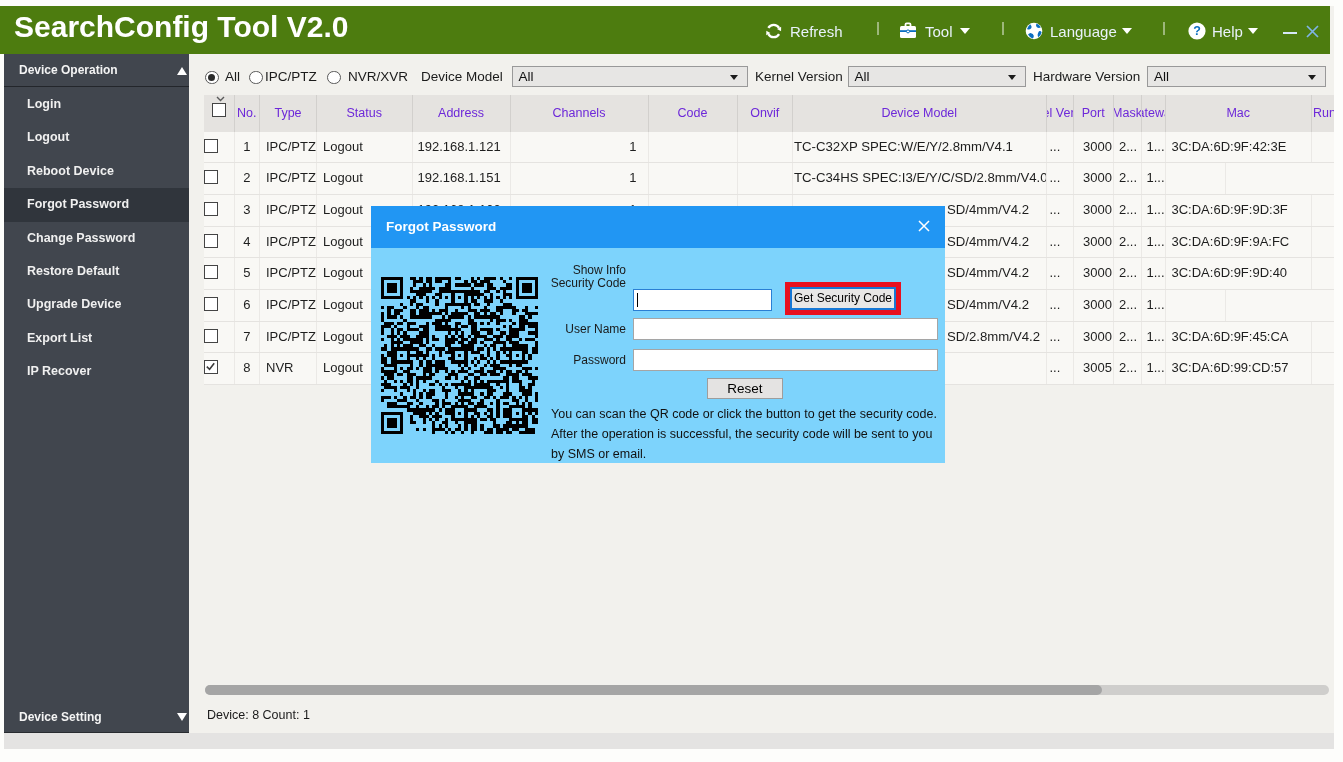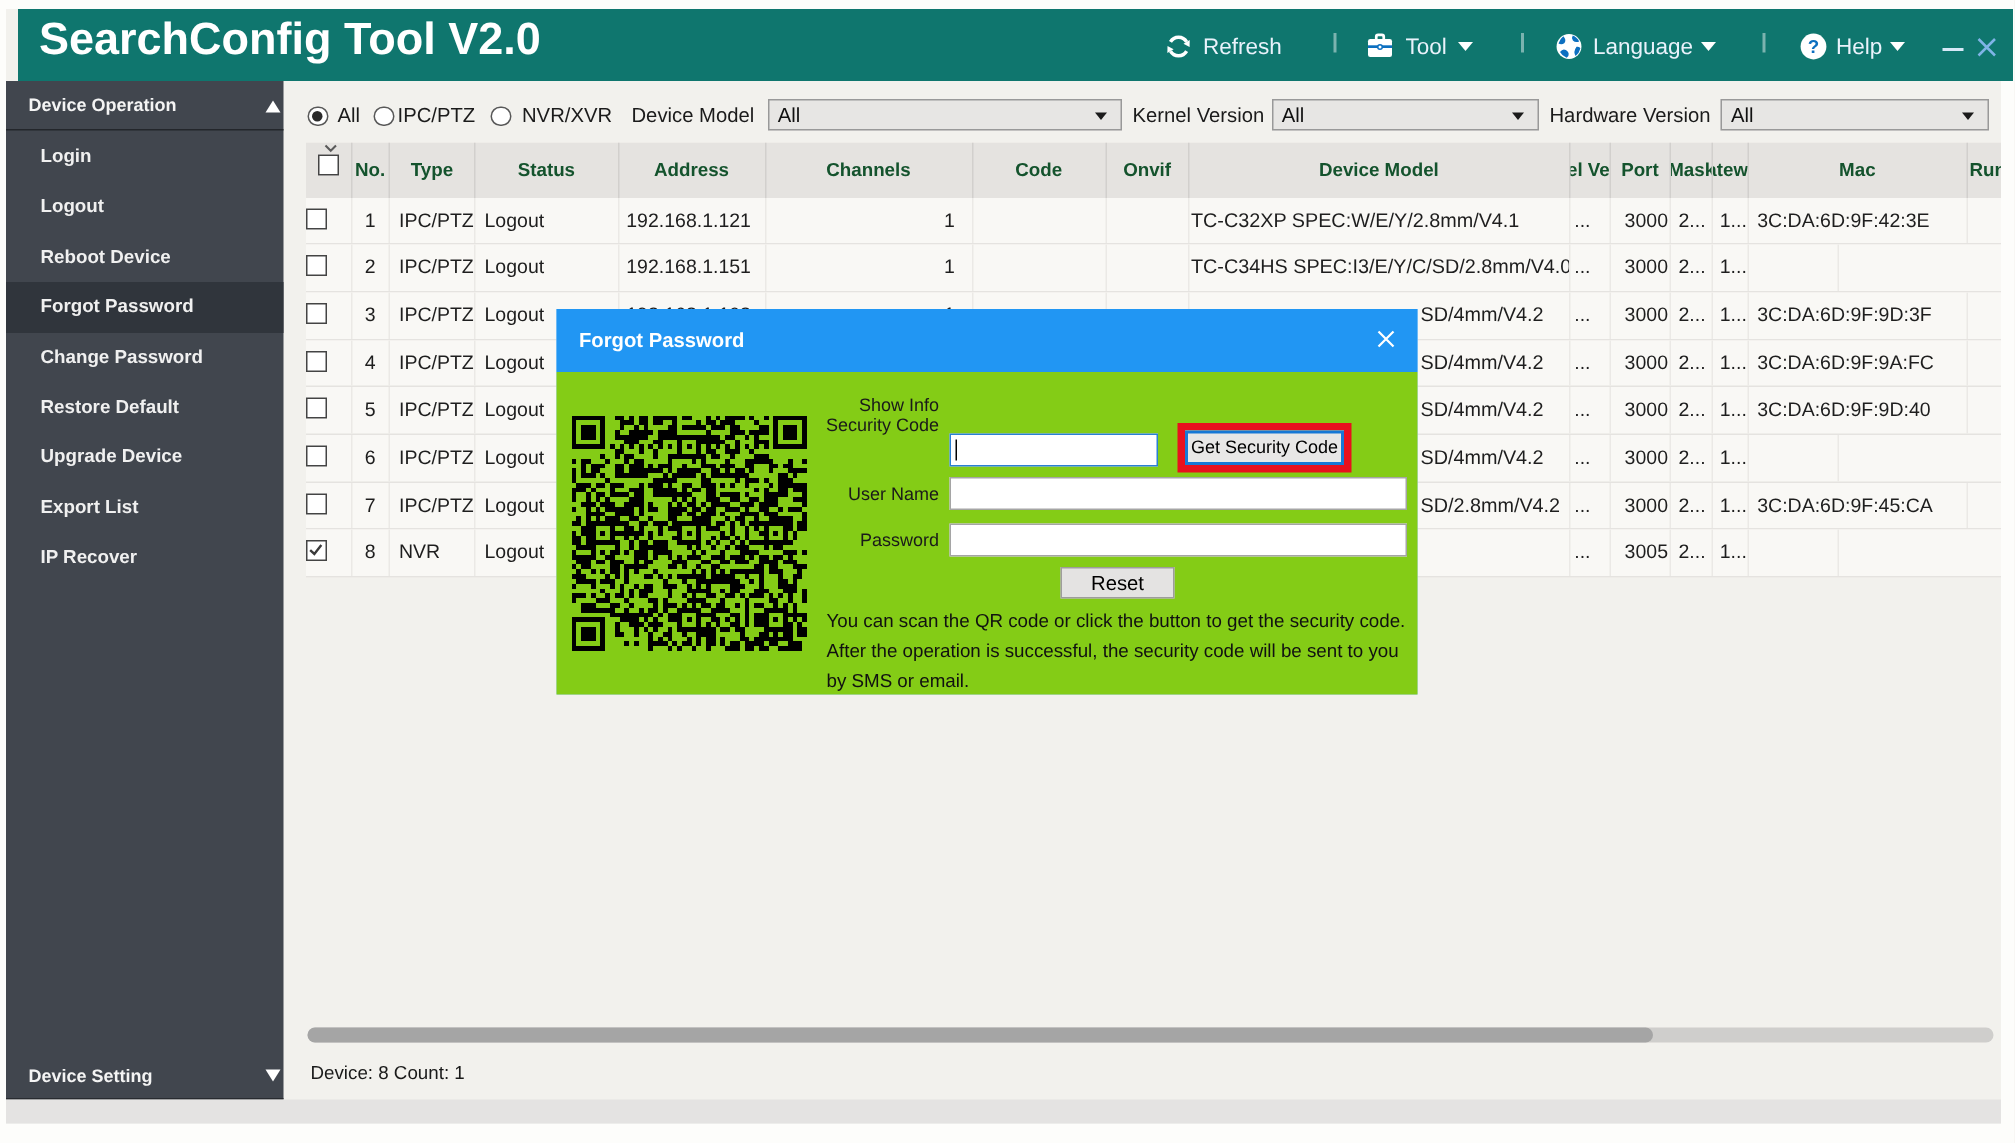--- a/index.html
+++ b/index.html
@@ -1,21 +1,21 @@
 <!DOCTYPE html>
 <html><head><meta charset="utf-8">
 <style>
 * { margin:0; padding:0; box-sizing:border-box; }
 html,body { width:1343px; height:762px; overflow:hidden; font-family:"Liberation Sans",sans-serif; }
 body { position:relative; background:#fdfdfb; }
 .abs { position:absolute; }
 #winbg { position:absolute; left:4px; top:5.5px; width:1330px; height:743.5px; background:#f2f1ed; }
 
 
-#titlebar { position:absolute; left:12px; top:5.5px; width:1330px; height:48.5px; background:#0f766e;text-decoration:underline; }
+#titlebar { position:absolute; left:0; top:5.5px; width:1330px; height:48.5px; background:#4d7c0f;text-decoration:underline; }
 #appname { position:absolute; left:14px; top:4px; font-size:30px; font-weight:bold; color:#fff; }
 .tbtxt { position:absolute; top:17px; font-size:15px; color:#e9f2fb; }
 .tbsep { position:absolute; top:16.5px; width:1.5px; height:13px; background:rgba(255,255,255,.45); }
 .caret { position:absolute; width:0; height:0; border-left:5px solid transparent; border-right:5px solid transparent; border-top:6px solid #fff; }
 
 
 #sidebar { position:absolute; left:4px; top:54px; width:185px; height:679px; background:#41464e;font-weight:bold; }
 #sidehead { position:absolute; left:0; top:0; width:185px; height:33px; line-height:32px; color:#f4f4f4; font-size:12px; padding-left:15px; border-bottom:1px solid #23262b; }
 #sidehead .tri { position:absolute; right:2px; top:13px; width:0; height:0; border-left:5.5px solid transparent; border-right:5.5px solid transparent; border-bottom:8.5px solid #fff; }
 .sitem { position:relative; height:33.4px; line-height:33.4px; padding-left:23px; color:#f0f0f0; font-size:12.5px; }
@@ -29,38 +29,38 @@
 .flabel { position:absolute; top:69px; font-size:13.5px; color:#1b1b1b; height:16px; line-height:16px; }
 .fsel { position:absolute; top:66px; height:21px; background:#e7e6e4; border:1px solid #999; font-size:13.5px; line-height:19px; padding-left:6px; color:#111; }
 .fsel::after { content:""; position:absolute; right:9px; top:8px; width:0; height:0; border-left:4.5px solid transparent; border-right:4.5px solid transparent; border-top:5px solid #1b1b1b; }
 
 
 #tablewrap { position:absolute; left:204px; top:95px; width:1130px; height:291px; overflow:hidden; }
 #tableinner { width:1168px; }
 .tr { display:flex; height:31.7px; background:#f9f8f5; border-bottom:1px solid #e5e3e0; }
 .td { height:100%; line-height:30.7px; font-size:13px; color:#1e1e1e; border-right:1px solid #ebe9e6; overflow:hidden; white-space:nowrap; flex:none; }
 #thead { display:flex; height:36.6px; background:#e5e3e0; }
-#thead .th { position:relative; height:100%; line-height:36.6px; text-align:center; font-size:12.5px; font-weight:bold; color:#14532d; border-right:1px solid #d2d0cd; overflow:hidden; white-space:nowrap; flex:none; padding:0; }
+#thead .th { position:relative; height:100%; line-height:36.6px; text-align:center; font-size:12.5px; font-weight:normal; color:#6d28d9; border-right:1px solid #d2d0cd; overflow:hidden; white-space:nowrap; flex:none; padding:0; }
 .c-cb{width:30.5px} .c-no{width:25.5px;text-align:center} .c-type{width:57px;padding-left:6px}
 .c-status{width:95.5px;padding-left:6px} .c-addr{width:98px;padding-left:5px}
 .c-chan{width:138px;text-align:right;padding-right:11px} .c-code{width:89px} .c-onvif{width:55.5px}
 .c-model{width:253.5px;padding-left:1px;font-size:13.2px} .c-lve{width:27px;padding-left:3px}
 .c-port{width:40.5px;text-align:right;padding-right:1px} .c-mask{width:27.5px;padding-left:5px}
 .c-tew{width:24px;padding-left:5px} .c-mac{width:146.5px;padding-left:6px} .c-ru{width:60px}
 #thead .th.c-type,#thead .th.c-status,#thead .th.c-addr,#thead .th.c-chan,#thead .th.c-model,#thead .th.c-mask,#thead .th.c-port { padding:0; text-align:center; font-size:12.5px; }
 .clipspan { display:inline-block; }
 .cbx { position:relative; display:inline-block; width:14px; height:14px; border:1.5px solid #444; background:#fff; vertical-align:middle; margin-top:-3px; }
 .ck { position:absolute; left:-1px; top:-1px; width:13px; height:13px; }
 .chev { position:absolute; left:12px; top:1px; width:9px; height:6px; }
 
 
 #dlg { position:absolute; left:371px; top:206px; width:574px; height:257px; background:#fff; border:1px solid #7ec2f6; }
 #dlgtitle { position:absolute; left:-1px; top:-1px; width:574px; height:42px; background:#2196f3; }
 #dlgtitle span { position:absolute; left:15px; top:0; line-height:42px; font-size:13.5px; font-weight:bold; color:#fff; }
-#dlgbody { position:absolute; left:-1px; top:41px; width:574px; height:215px; background:#84cc16; }
+#dlgbody { position:absolute; left:-1px; top:41px; width:574px; height:215px; background:#7dd3fc; }
 .dlabel { position:absolute; left:170px; width:85px; text-align:right; font-size:12px; color:#1a1a1a; height:22px; line-height:22px; }
 .dinput { position:absolute; left:262px; width:305px; height:22px; background:#fff; border:1px solid #a5a5a5; font-size:12.8px; line-height:20px; padding-left:6px; }
 </style></head>
 <body>
 <div id="winbg"></div>
 
 <div id="titlebar">
   <div id="appname">SearchConfig Tool V2.0</div>
   <svg class="abs" style="left:765px;top:16.5px" width="18" height="18" viewBox="0 0 18 18">
     <path d="M3.33 5.9 A6.2 6.2 0 0 1 14.07 5.9" fill="none" stroke="#fff" stroke-width="2.3"></path>
@@ -277,20 +277,21 @@
 <div class="td c-status">Logout</div>
 <div class="td c-addr">192.168.1.108</div>
 <div class="td c-chan"></div>
 <div class="td c-code"></div>
 <div class="td c-onvif"></div>
 <div class="td c-model"></div>
 <div class="td c-lve">...</div>
 <div class="td c-port">3005</div>
 <div class="td c-mask">2...</div>
 <div class="td c-tew">1...</div>
+<div class="td c-mac">3C:DA:6D:99:CD:57</div>
 <div class="td c-ru"></div>
 </div>
 </div>
   </div>
 
 <div class="abs" style="left:205px;top:685px;width:1124px;height:10px;background:#cfcecc;border-radius:5px"></div>
 <div class="abs" style="left:205px;top:685px;width:897px;height:10px;background:#a5a5a5;border-radius:5px"></div>
 <div class="abs" style="left:207px;top:708px;font-size:12.5px;color:#1a1a1a">Device: 8 Count: 1</div>
 
 <div class="abs" style="left:4px;top:733px;width:1330px;height:16px;background:#e4e3e2"></div>

